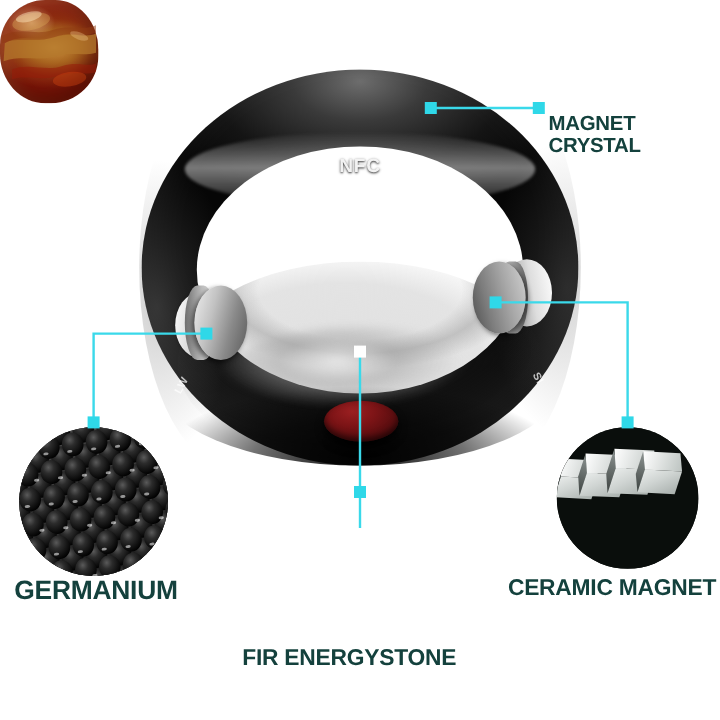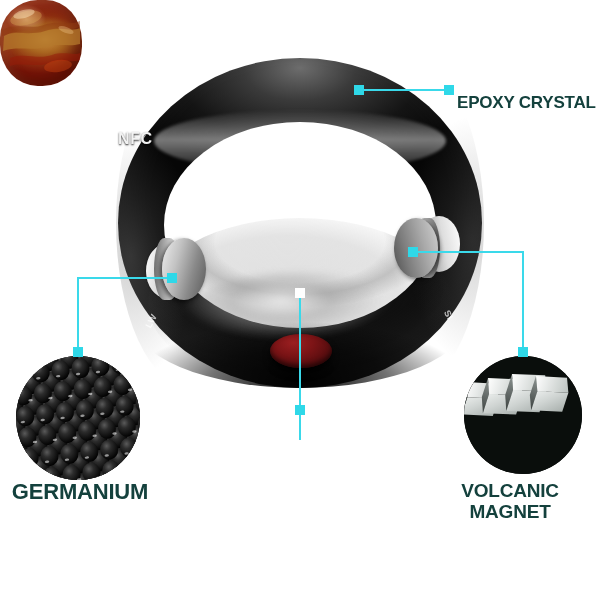--- a/index.html
+++ b/index.html
@@ -145,21 +145,21 @@
     width: 340px; height: 144px;
     border-radius: 50%;
     background: radial-gradient(ellipse 70% 60% at 50% 96%, rgba(0,0,0,0.95) 0%, rgba(0,0,0,0.55) 38%, rgba(0,0,0,0) 70%);
     pointer-events: none;
   }
 
   .nfc-text {
     position: absolute;
     left: 0; top: 72px;
     width: 364px;
-    text-align: left;
+    text-align: center;
     color: #f2f2f2;
     font-size: 16px;
     font-weight: bold;
     letter-spacing: 0.6px;
     text-shadow: 0 1px 2px rgba(0,0,0,0.85);
   }
   .engrave {
     position: absolute;
     color: rgba(255,255,255,0.72);
     font-size: 9px;
@@ -480,21 +480,22 @@
     </g>
 
     <g>
       <line x1="300" y1="293" x2="300" y2="440" stroke="#3ad9ea" stroke-width="2"></line>
       <rect x="295" y="288" width="10" height="10" fill="#ffffff"></rect>
       <rect x="295" y="405" width="10" height="10" fill="#2fd8e8"></rect>
     </g>
   </svg>
 
   <div class="callout-label" id="label-epoxy">
-    <span>EPOXY CRYSTAL</span>
+    <span>MAGNET CRYSTAL</span>
   </div>
 
   <div class="callout-label" id="label-germanium">GERMANIUM</div>
 
-
-  <div class="callout-label" id="label-volcanic">VOLCANIC MAGNET</div>
+  <div class="callout-label" id="label-fir">FIR ENERGYSTONE</div>
+
+  <div class="callout-label" id="label-volcanic">CERAMIC MAGNET</div>
 
 </div>
 
 </body></html>

